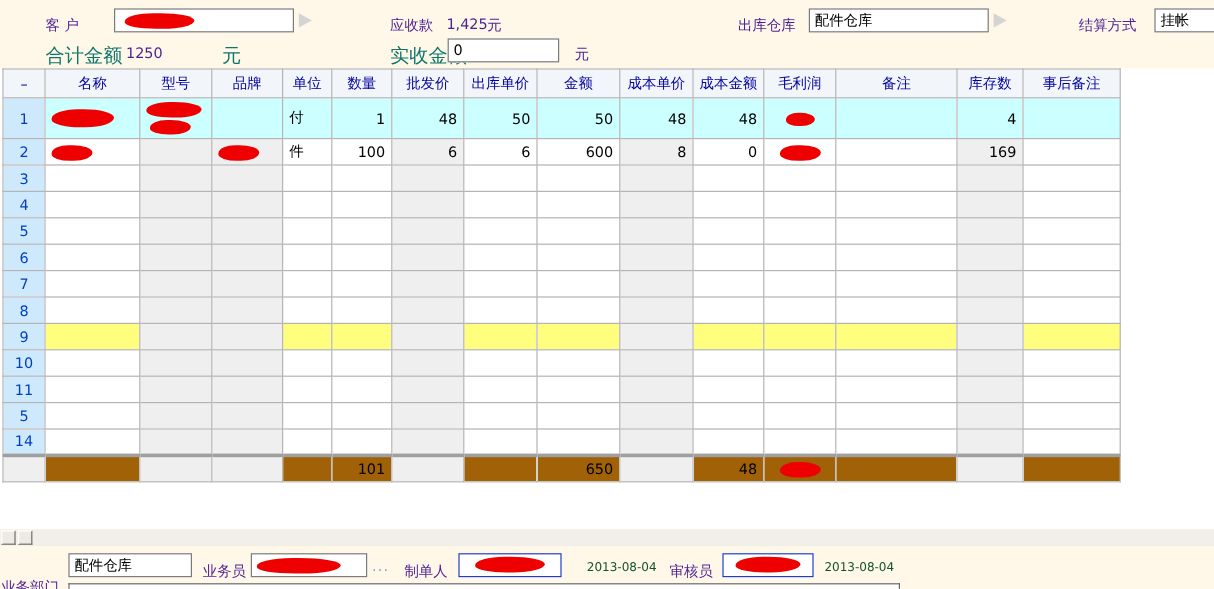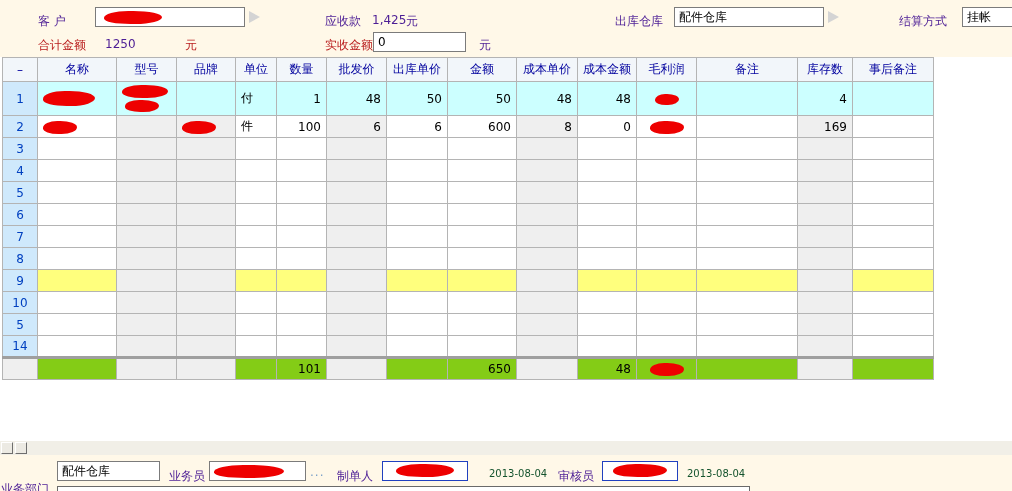--- a/index.html
+++ b/index.html
@@ -4,21 +4,21 @@
 <style>
   html,body{margin:0;padding:0}
   body{
     width:1012px;height:491px;position:relative;overflow:hidden;
     background:#ffffff;font-family:"DejaVu Sans",sans-serif;font-size:12px;color:#000;
   }
   .abs{position:absolute;white-space:nowrap}
   
   .topbar{position:absolute;left:0;top:0;width:1012px;height:57px;background:#FFF8E8}
   .lbl{font-size:12px;color:#4c1d95}
-  .lbl-blue{font-size:12px;color:#b91c1c}
+  .lbl-blue{font-size:16px;color:#0f766e}
   .inp{
     position:absolute;box-sizing:border-box;background:#fff;
     border:1px solid #7b7b7b;font:12px "DejaVu Sans",sans-serif;
     padding:2px 4px;color:#000;height:20px;line-height:15px;overflow:hidden;
   }
   .drop-arrow{
     position:absolute;width:0;height:0;
     border-top:6px solid transparent;border-bottom:6px solid transparent;
     border-left:11px solid #d4d4d4;
   }
@@ -42,21 +42,21 @@
     border:1px solid #b4b4b4;overflow:hidden;white-space:nowrap;
     height:22px;padding:0 5px;box-sizing:border-box;
   }
   .grid th{background:#F2F6FA;color:#00009E;font-weight:normal;text-align:center;height:24px}
   .grid td{color:#000}
   td.rownum{background:#CFE9FC;color:#0040C0;text-align:center}
   tr.tall td{height:34px}
   td.gray{background:#EFEFEF}
   tr.sel td:not(.rownum){background:#CCFFFF !important}
   tr.hl td:not(.gray):not(.rownum){background:#FFFF7D}
-  tr.total td{border-top:3px solid #9f9f9f;background:#84cc16}
+  tr.total td{border-top:3px solid #9f9f9f;background:#a16207}
   tr.total td.rownum,tr.total td.gray{background:#EFEFEF}
   .al-right{text-align:right}
   .al-center{text-align:center}
   .al-left{text-align:left}
   
   .hscroll{position:absolute;left:0;top:441px;width:1012px;height:14px;background:#F1EFE7}
   .scroll-btn{
     position:absolute;top:1px;width:12px;height:12px;background:#ECEAE3;
     border:1px solid;border-color:#ffffff #6e6e6e #6e6e6e #ffffff;box-sizing:border-box;
   }
@@ -308,20 +308,37 @@
         <td class="al-right"></td>
         <td class="al-right"></td>
         <td class="gray al-right"></td>
         <td class="al-right"></td>
         <td class="al-center"></td>
         <td class="al-left"></td>
         <td class="gray al-right"></td>
         <td class="al-left"></td>
       </tr>
       <tr>
+        <td class="rownum">11</td>
+        <td class="al-left"></td>
+        <td class="gray al-left"></td>
+        <td class="gray al-left"></td>
+        <td class="al-left"></td>
+        <td class="al-right"></td>
+        <td class="gray al-right"></td>
+        <td class="al-right"></td>
+        <td class="al-right"></td>
+        <td class="gray al-right"></td>
+        <td class="al-right"></td>
+        <td class="al-center"></td>
+        <td class="al-left"></td>
+        <td class="gray al-right"></td>
+        <td class="al-left"></td>
+      </tr>
+      <tr>
         <td class="rownum">5</td>
         <td class="al-left"></td>
         <td class="gray al-left"></td>
         <td class="gray al-left"></td>
         <td class="al-left"></td>
         <td class="al-right"></td>
         <td class="gray al-right"></td>
         <td class="al-right"></td>
         <td class="al-right"></td>
         <td class="gray al-right"></td>

